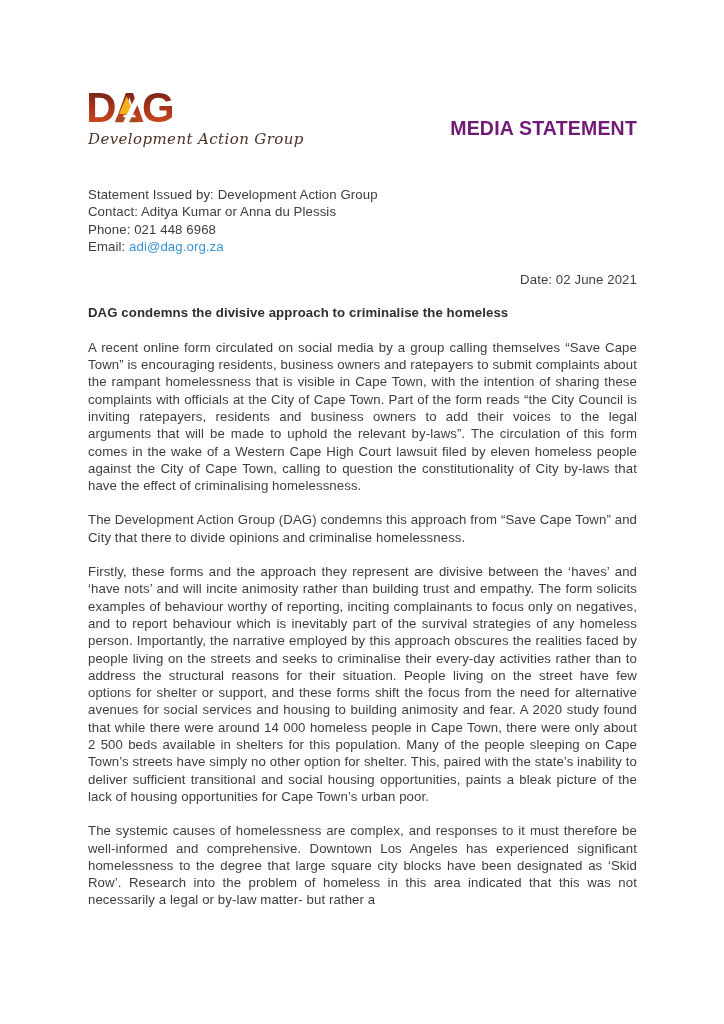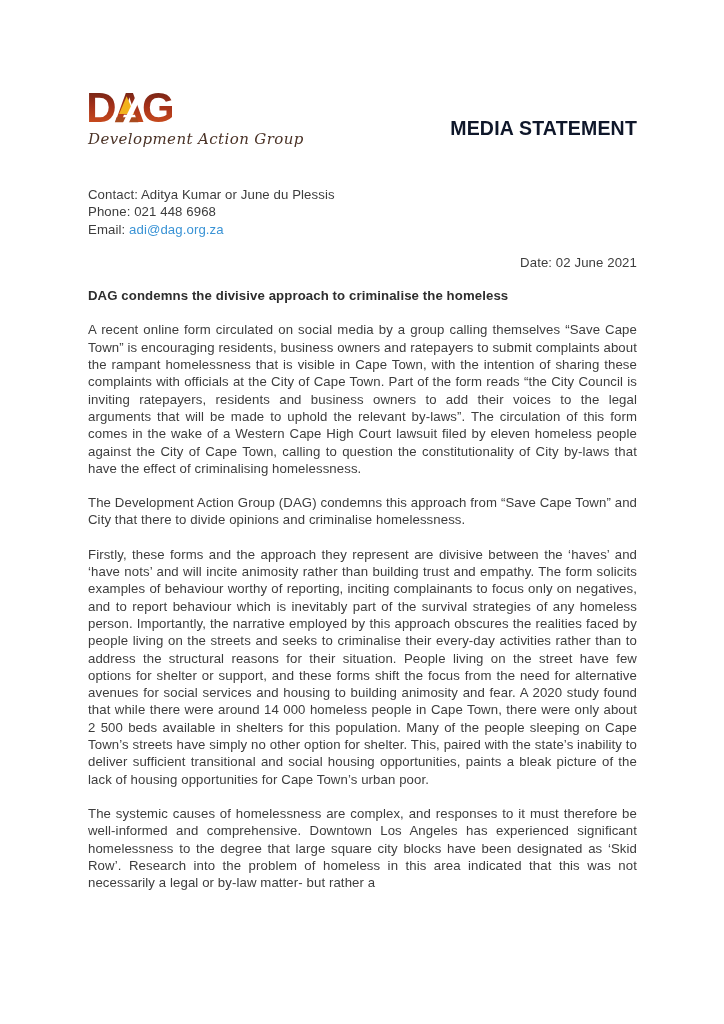--- a/index.html
+++ b/index.html
@@ -36,21 +36,21 @@
     font-style: italic;
     font-size: 15px;
     color: #4a3226;
     letter-spacing: 0.4px;
     margin-top: 1px;
     white-space: nowrap;
   }
   .doc-title {
     font-size: 19.5px;
     font-weight: bold;
-    color: #0f172a;
+    color: #701a75;
     letter-spacing: 0.2px;
     margin: 0 0 8px 0;
   }
   
   .meta-block {
     margin-top: 38px;
     font-size: 13.2px;
     line-height: 17.3px;
     letter-spacing: 0.1px;
     color: #3d3d3d;
@@ -106,21 +106,22 @@
           <polygon points="46,17 55,38 37,38" fill="#F2B21C"></polygon>
           <polygon points="34,42 58,42 60,48 32,48" fill="#A84A1E"></polygon>
           <polygon points="66,-2 73,-2 44,58 37,58" fill="#ffffff"></polygon>
         </svg>
         <div class="logo-script">Development Action Group</div>
       </div>
       <h1 class="doc-title">MEDIA STATEMENT</h1>
     </div>
 
     <div class="meta-block">
-      <div class="meta-line">Contact: Aditya Kumar or June du Plessis</div>
+      <div class="meta-line">Statement Issued by: Development Action Group</div>
+      <div class="meta-line">Contact: Aditya Kumar or Anna du Plessis</div>
       <div class="meta-line">Phone: 021 448 6968</div>
       <div class="meta-line">
         <span>Email:</span>
         <a class="email-link">adi@dag.org.za</a>
       </div>
     </div>
 
     <div class="date-line">Date: 02 June 2021</div>
 
     <div class="article">

